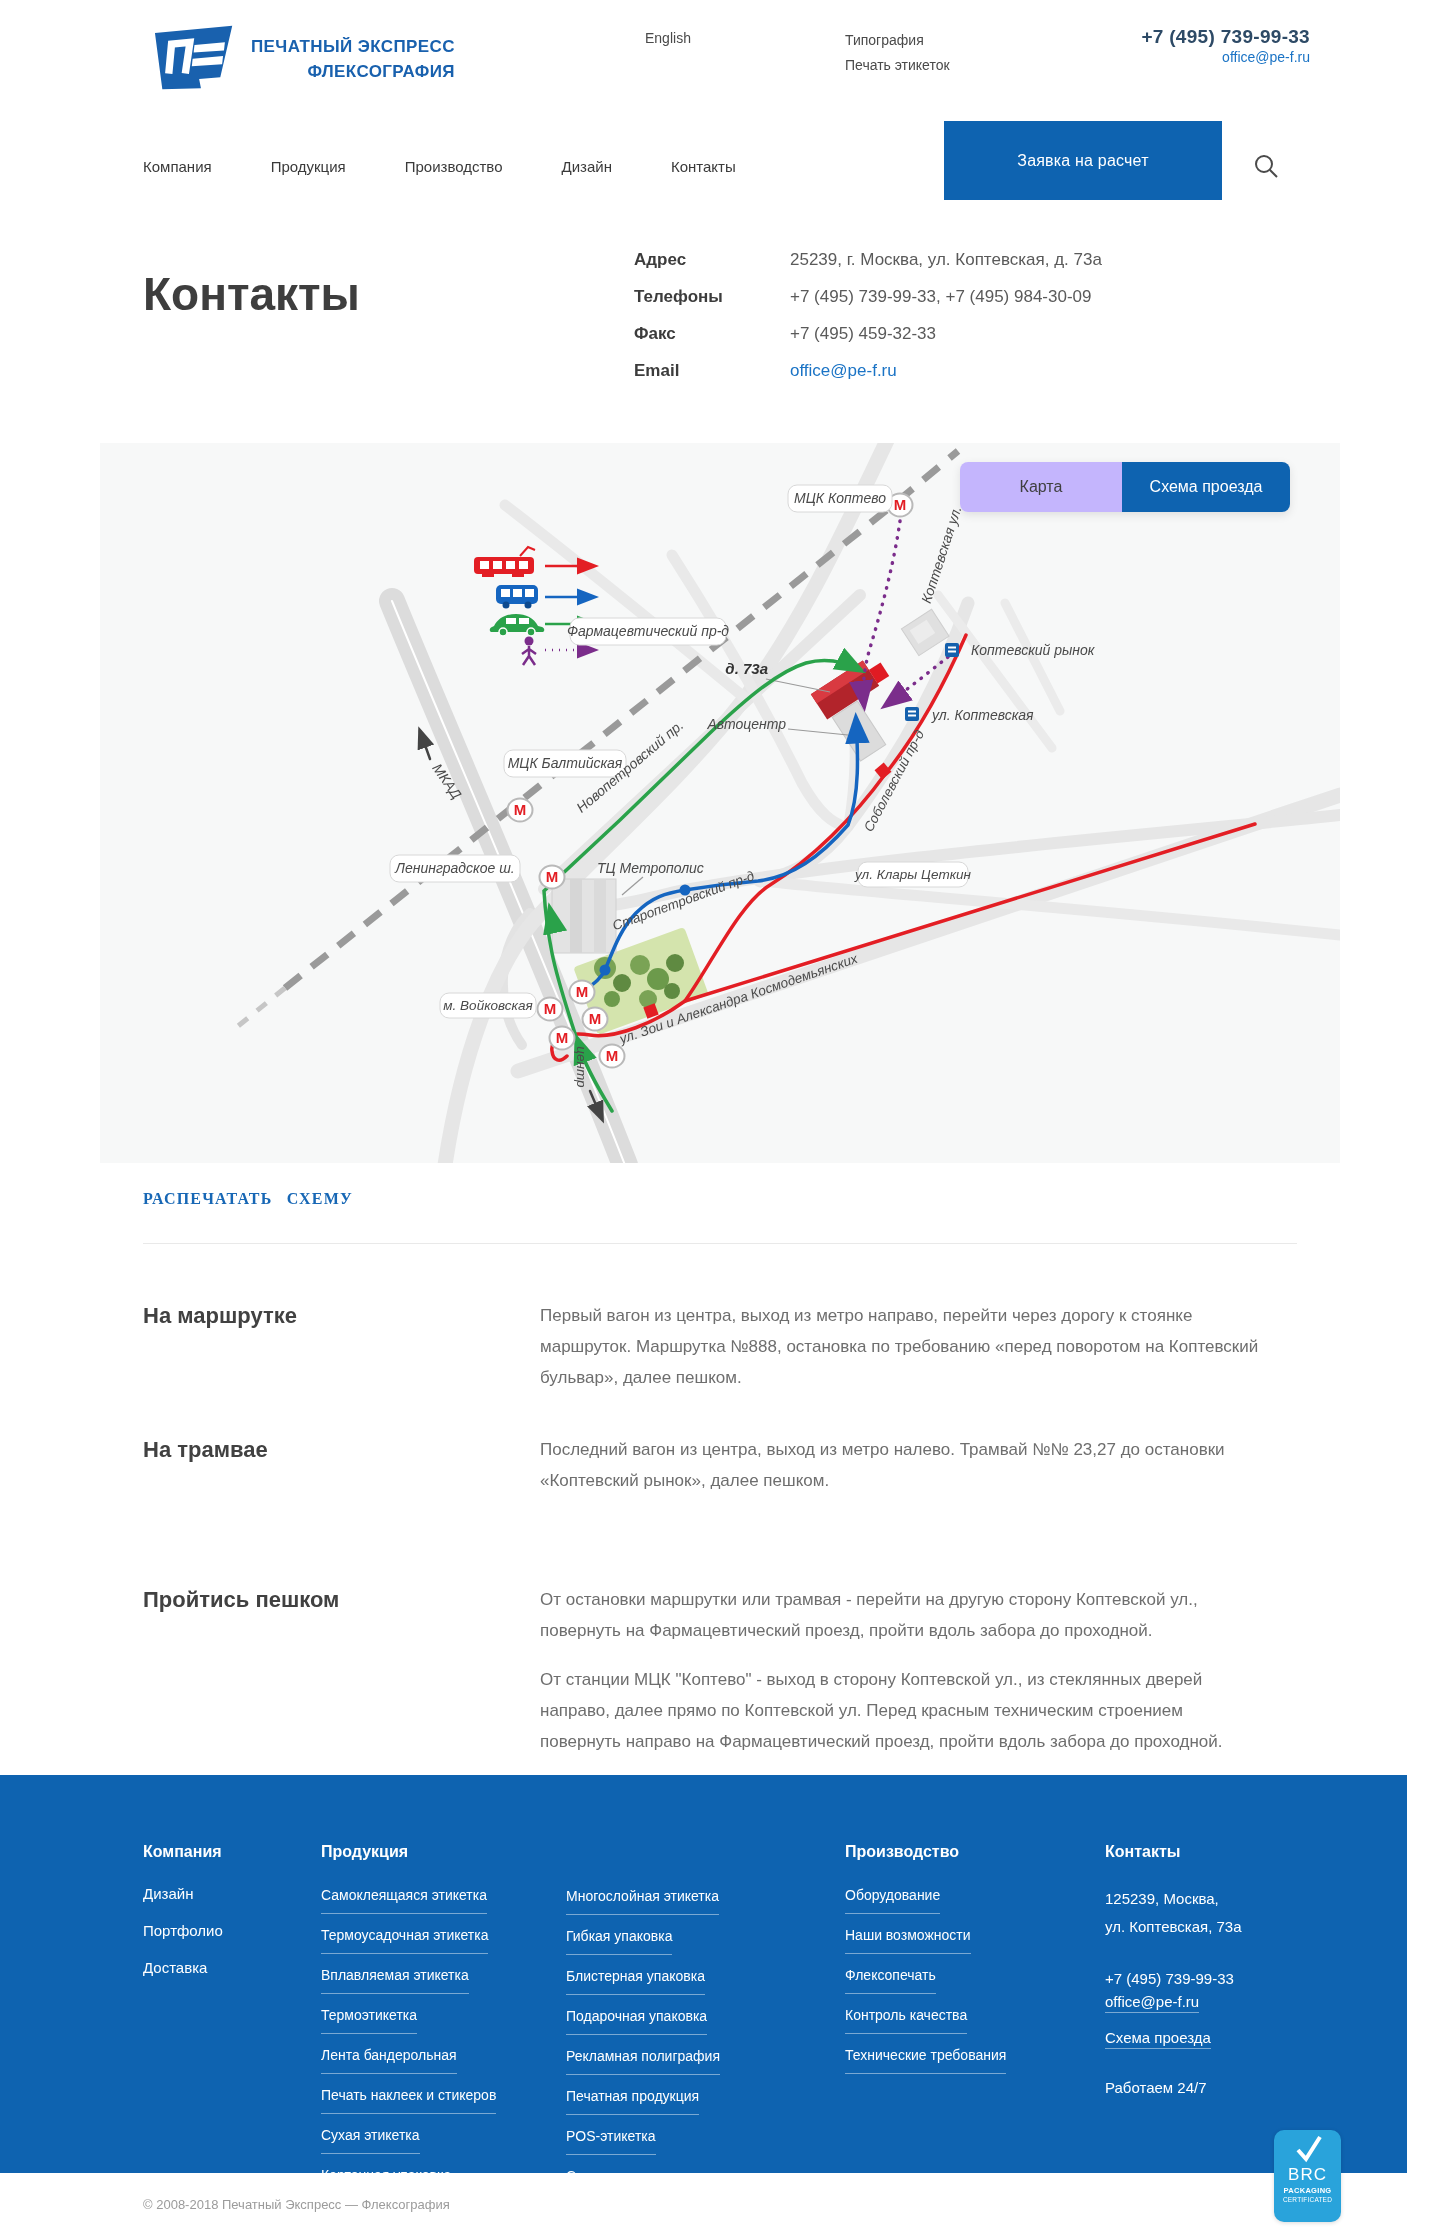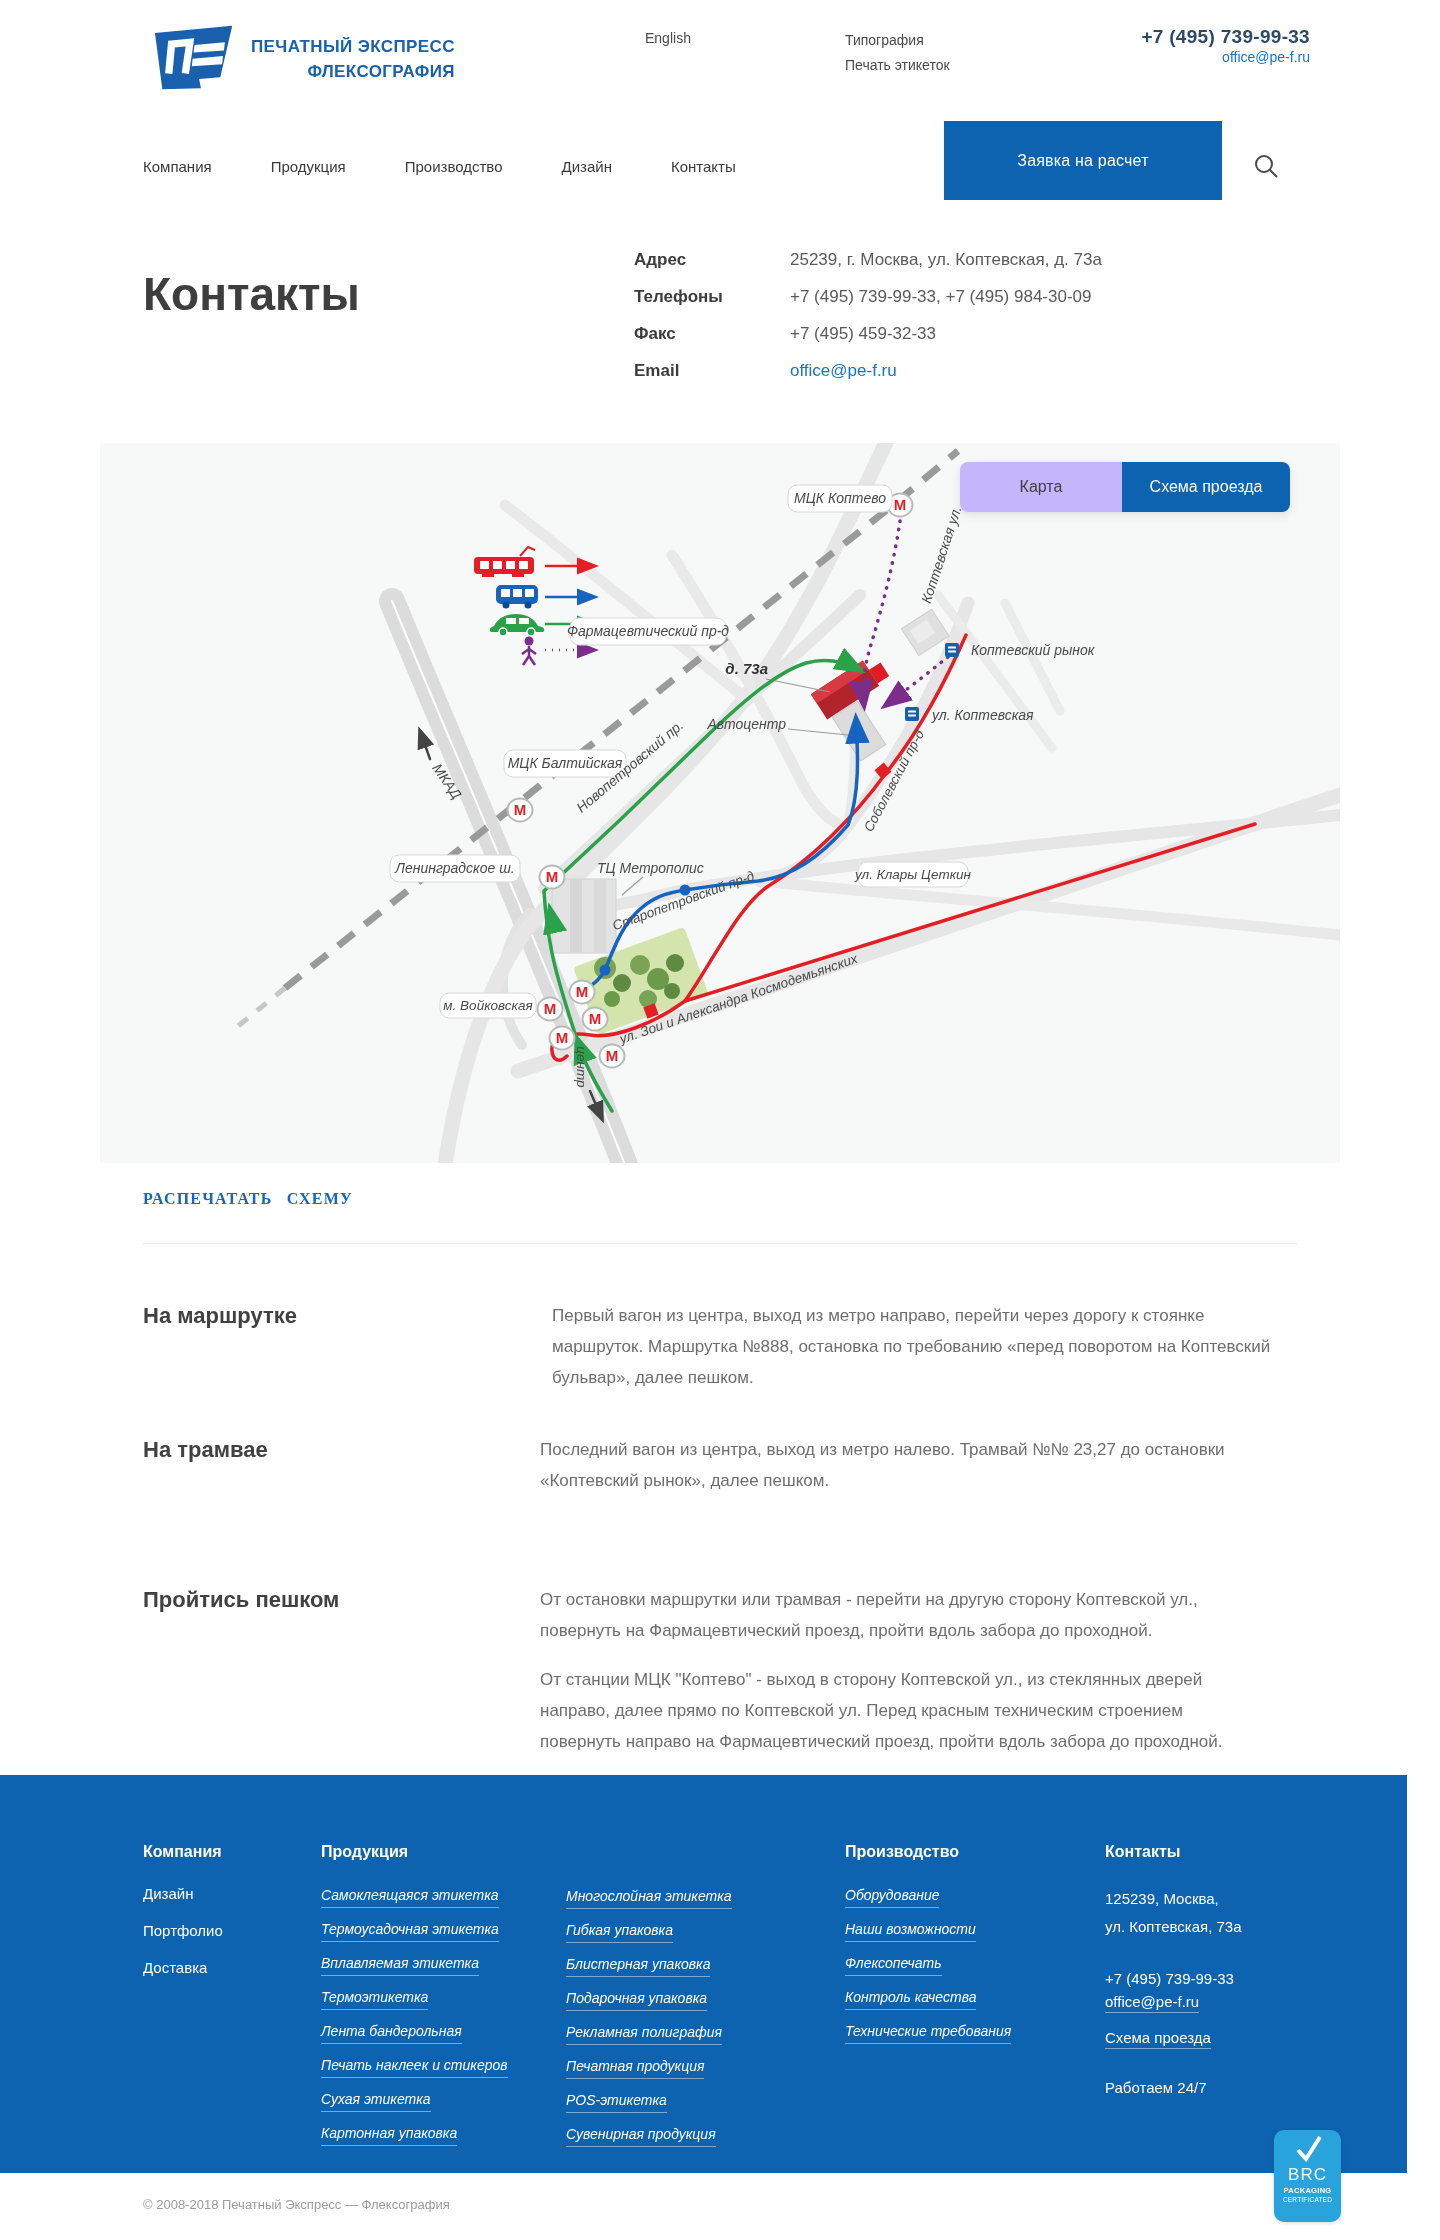--- a/index.html
+++ b/index.html
@@ -46,29 +46,29 @@
   .print-link{position:absolute;left:143px;top:1190px;font-size:16px;font-weight:bold;color:#1767b5;
               letter-spacing:1.2px;word-spacing:9px;font-family:Liberation Serif, serif;}
   .divider{position:absolute;left:143px;top:1243px;width:1154px;height:1px;background:#e9e9e9;}
 
   
   .dir-section{position:absolute;left:143px;width:1154px;display:flex;}
   .dir-title{width:397px;font-size:22px;font-weight:bold;color:#414141;padding-top:3px;}
   .dir-body{width:722px;font-size:17px;color:#6e6e6e;line-height:31px;}
   .dir-body p{margin:0;}
   .dir-body p + p{margin-top:18px;}
-  #sec1{top:1300px;gap:12px;} #sec2{top:1434px;} #sec3{top:1584px;}
+  #sec1{top:1300px;} #sec2{top:1434px;} #sec3{top:1584px;}
 
   
   .footer{position:absolute;left:0;top:1775px;width:1440px;height:398px;background:#0e63b0;color:#fff;}
   .f-col{position:absolute;top:68px;}
   .f-head{font-size:16px;font-weight:bold;margin-bottom:24px;}
   .f-plain-links a{display:block;font-size:15px;margin-bottom:20px;color:#fff;}
   .f-link-row{margin-bottom:11px;line-height:19px;}
-  .f-link{font-size:14px;color:#fff;border-bottom:1px solid rgba(255,255,255,.45);padding-bottom:2px;display:inline-block;font-style:italic;}
+  .f-link{font-size:14px;color:#fff;border-bottom:1px solid rgba(255,255,255,.45);padding-bottom:8px;display:inline-block;}
   #fc1{left:143px;} #fc2{left:321px;} #fc2b{left:566px;padding-top:43px;} #fc3{left:845px;} #fc4{left:1105px;}
   .f-addr{font-size:15px;line-height:28px;}
   .f-phone{font-size:15px;margin-top:24px;line-height:28px;}
   .f-underline{border-bottom:1px solid rgba(255,255,255,.45);padding-bottom:2px;display:inline-block;font-size:15px;color:#fff;}
   .f-scheme{margin-top:16px;}
   .f-hours{margin-top:30px;font-size:15px;}
 
   .copyright{position:absolute;left:143px;top:2197px;font-size:13px;color:#9b9b9b;}
   .brc{position:absolute;left:1243px;top:2130px;width:67px;height:92px;background:#29a3db;border-radius:10px;
        color:#fff;text-align:center;box-shadow:0 1px 4px rgba(0,0,0,.15);margin-left:31px;}

